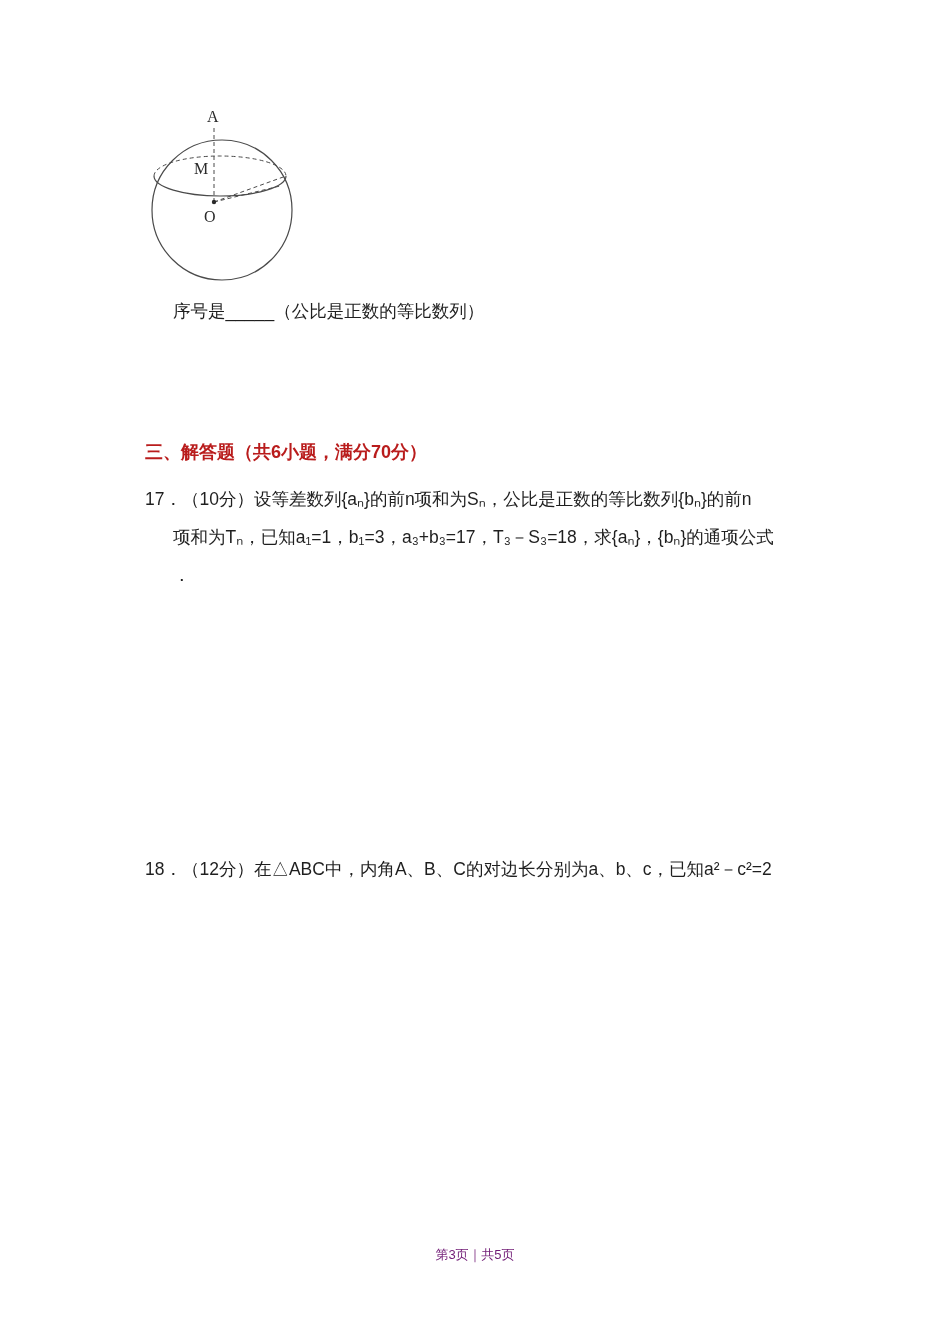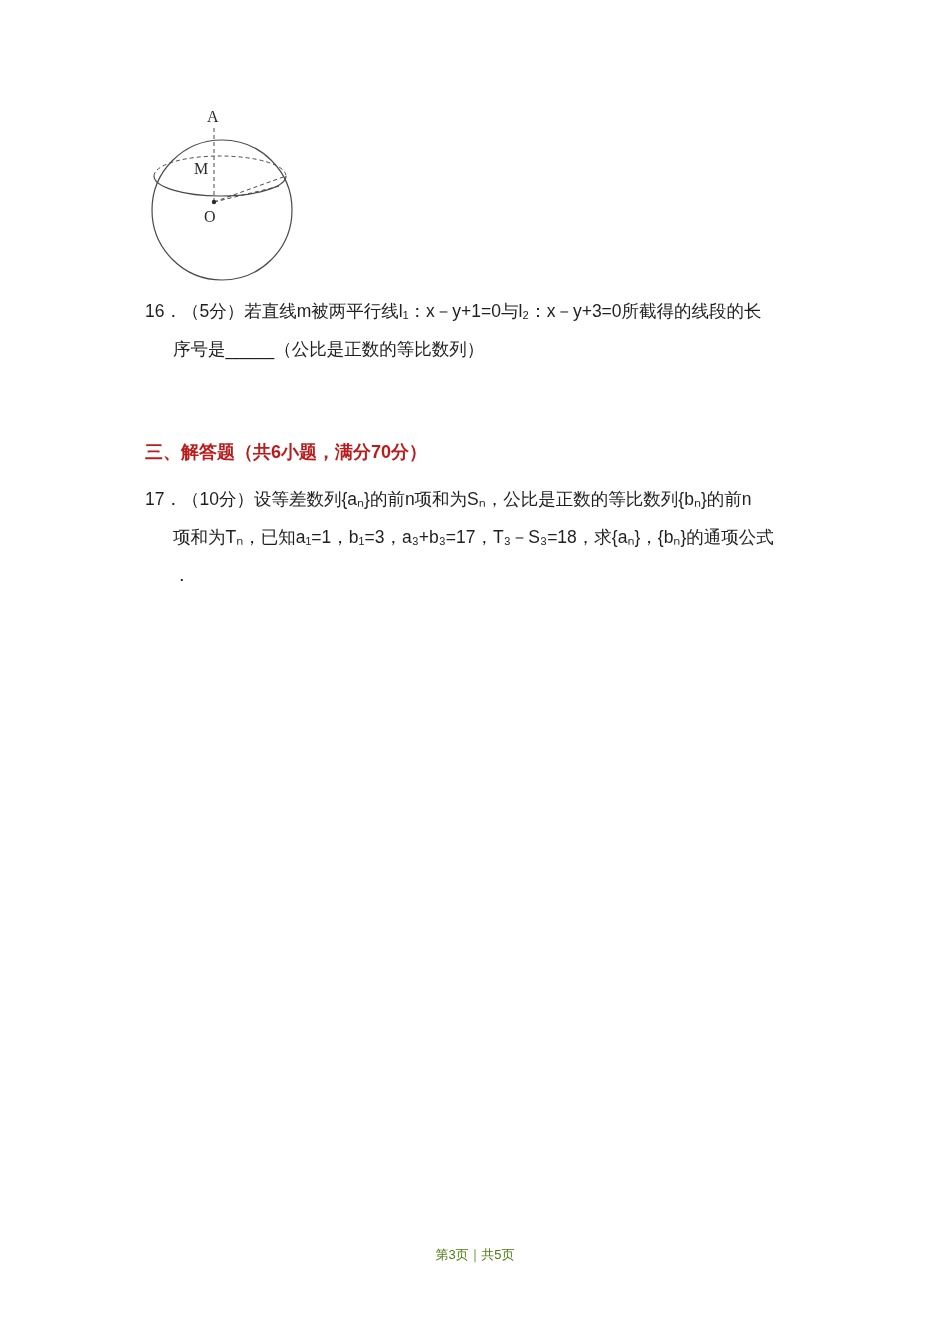--- a/index.html
+++ b/index.html
@@ -45,21 +45,21 @@
   }
   .sqrt { letter-spacing: -1px; }
   .radicand { text-decoration: overline; }
   .footer {
     position: absolute;
     left: 0;
     right: 0;
     top: 1246px;
     text-align: center;
     font-size: 13px;
-    color: #4d7c0f;
+    color: #701a75;
   }
 </style>
 </head>
 <body>
 
 <div class="page">
 
   <svg class="diagram" width="175" height="190" viewBox="0 0 175 190">
 
     <circle cx="84" cy="104" r="70" fill="none" stroke="#4a4a4a" stroke-width="1.2"></circle>
@@ -74,30 +74,30 @@
     <line x1="76" y1="96" x2="142" y2="80" stroke="#4a4a4a" stroke-width="1" stroke-dasharray="4 3"></line>
 
     <circle cx="76" cy="96" r="2.2" fill="#2a2a2a"></circle>
 
     <text x="69" y="16">A</text>
     <text x="56" y="68">M</text>
     <text x="66" y="116">O</text>
   </svg>
 
   <div class="question q16">
-    <div class="qline first"><span>16．</span><span>（5分）若直线m被两平行线l₁：x－y+1=0与l₂：x－y+3=0所截得的线段的长</span></div>
     <div class="qline">序号是_____（公比是正数的等比数列）</div>
   </div>
 
   <div class="section-heading">三、解答题（共6小题，满分70分）</div>
 
   <div class="question q17">
     <div class="qline first"><span>17．</span><span>（10分）设等差数列{aₙ}的前n项和为Sₙ，公比是正数的等比数列{bₙ}的前n</span></div>
     <div class="qline">项和为Tₙ，已知a₁=1，b₁=3，a₃+b₃=17，T₃－S₃=18，求{aₙ}，{bₙ}的通项公式</div>
     <div class="qline">．</div>
   </div>
 
   <div class="question q18">
+    <div class="qline first"><span>18．</span><span>（12分）在△ABC中，内角A、B、C的对边长分别为a、b、c，已知a²－c²=2</span></div>
   </div>
 
   <div class="footer">第3页｜共5页</div>
 
 </div>
 
 </body></html>

